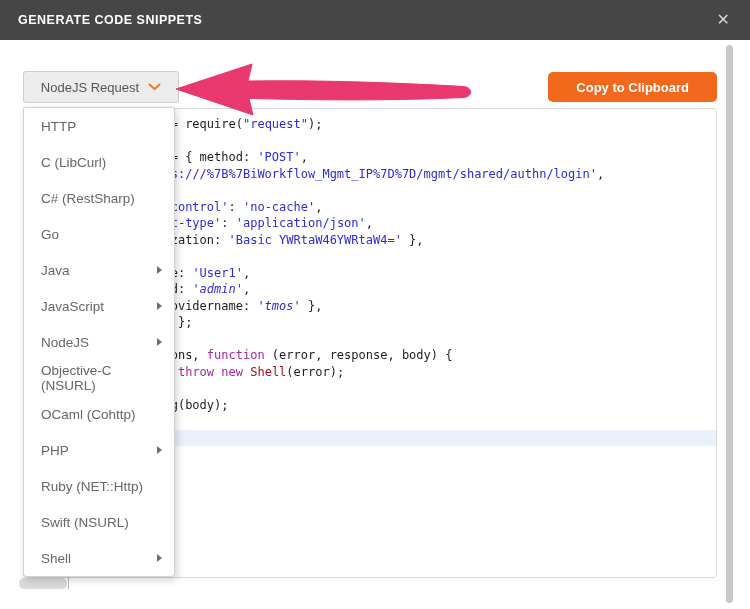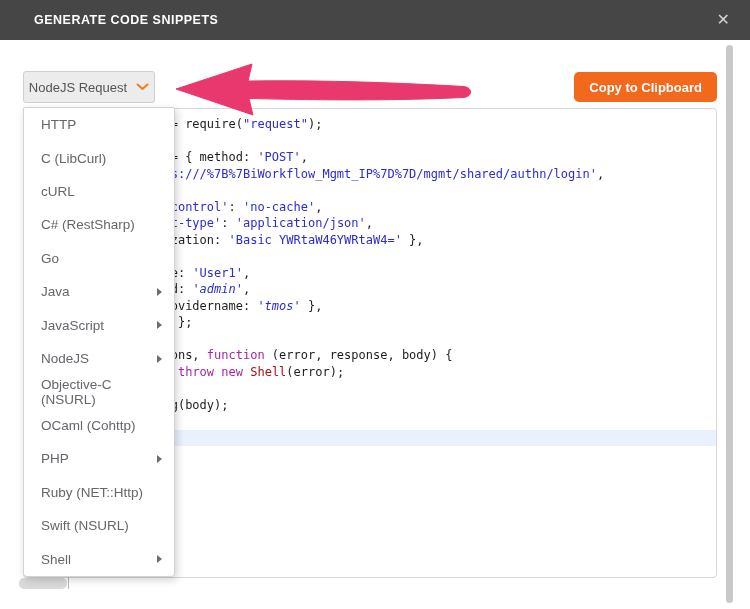--- a/index.html
+++ b/index.html
@@ -15,42 +15,42 @@
   *{box-sizing:border-box;margin:0;padding:0;}
   html,body{width:750px;height:609px;}
   body{
     position:relative;overflow:hidden;background:#fff;
     font-family:"Liberation Sans",sans-serif;
   }
   
   .modal-header{
     position:absolute;left:0;top:0;width:750px;height:40px;
     background:var(--header-bg);display:flex;align-items:center;
-    padding:0 14px 0 34px;z-index:4;justify-content:center;
+    padding:0 14px 0 18px;z-index:4;justify-content:center;
   }
   .modal-title{
     color:#fff;font-size:12.5px;font-weight:700;letter-spacing:.5px;
   }
   .close-btn{
     margin-left:auto;color:#d2d2d2;font-size:16px;line-height:1;
     cursor:pointer;padding:4px 6px;background:none;border:none;
     font-family:"DejaVu Sans",sans-serif;
   }
   
   .lang-select-btn{
-    position:absolute;left:23px;top:71px;width:132px;height:32px;
+    position:absolute;left:23px;top:71px;width:156px;height:32px;
     background:#ececec;border:1px solid #cfcfcf;border-radius:3px;
     display:flex;align-items:center;justify-content:center;gap:9px;
     font-size:13px;color:#555;cursor:pointer;z-index:6;
     font-family:"Liberation Sans",sans-serif;
   }
   .copy-btn{
     position:absolute;right:33px;top:72px;height:30px;
     background:var(--accent-orange);border:none;border-radius:5px;
-    color:#fff;font-size:13px;font-weight:600;padding:0 15px;
+    color:#fff;font-size:13px;font-weight:600;padding:0 28px;
     cursor:pointer;z-index:3;font-family:"Liberation Sans",sans-serif;
   }
   
   .code-panel{
     position:absolute;left:23px;top:108px;width:694px;height:470px;
     background:#fff;border:1px solid #d8d8d8;border-radius:4px;
     overflow:hidden;z-index:1;cursor:text;
   }
   .code-lines{
     position:absolute;left:0;top:7px;width:100%;
@@ -144,23 +144,20 @@
 <button class="copy-btn">Copy to Clipboard</button>
 
 <div class="lang-menu" id="langMenu">
     <div class="menu-item">
       <span>HTTP</span>
     </div>
     <div class="menu-item">
       <span>C (LibCurl)</span>
     </div>
     <div class="menu-item">
-      <span>cURL</span>
-    </div>
-    <div class="menu-item">
       <span>C# (RestSharp)</span>
     </div>
     <div class="menu-item">
       <span>Go</span>
     </div>
     <div class="menu-item">
       <span>Java</span>
       <span class="submenu-arrow"></span>
     </div>
     <div class="menu-item">

